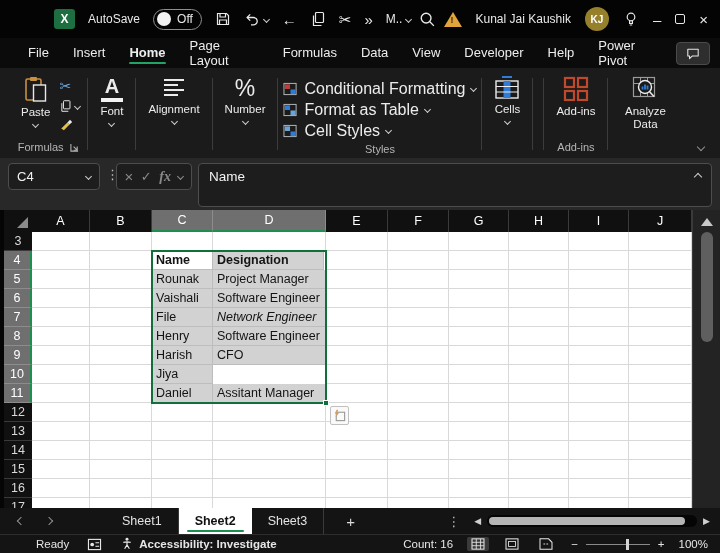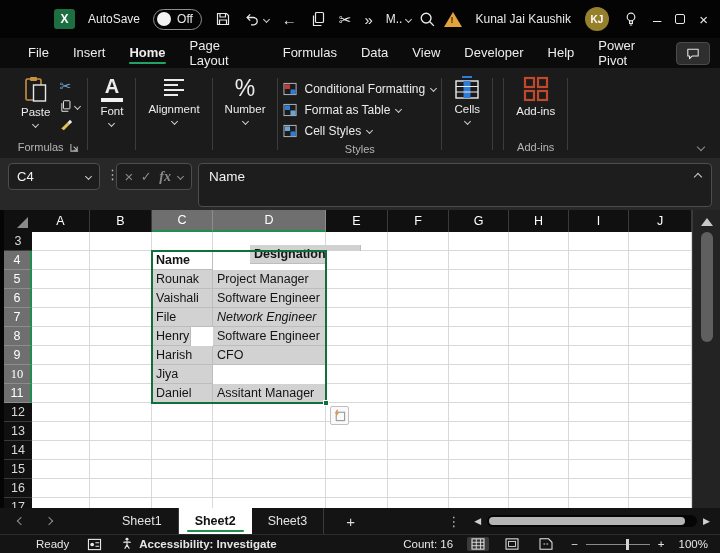--- a/index.html
+++ b/index.html
@@ -46,21 +46,21 @@
 
   
   .ribbon{position:absolute;top:68px;left:0;right:0;height:90px;background:#1b1b1b;display:flex;align-items:stretch;
           padding:4px 2px 0 14px;color:#ececec;}
   .rgroup{display:flex;flex-direction:column;align-items:center;}
   .rgroup .gbody{flex:1;display:flex;align-items:flex-start;}
   .glabel{font-size:11px;color:#b5b5b5;padding:2px 0 5px 0;display:flex;align-items:center;gap:6px;}
   .rsep{width:1px;background:#3c3c3c;margin:6px 5px 8px 5px;}
   .rbig{display:flex;flex-direction:column;align-items:center;gap:3px;padding:4px 7px 0 7px;font-size:11.5px;text-align:center;line-height:1.15;}
   .rsmall-col{display:flex;flex-direction:column;align-items:flex-start;gap:5px;padding:6px 2px 0 2px;}
-  .stylebtn{display:flex;align-items:center;gap:6px;font-size:12px;height:21px;white-space:nowrap;}
+  .stylebtn{display:flex;align-items:center;gap:6px;font-size:16px;height:21px;white-space:nowrap;}
   .ribbon-collapse{position:absolute;right:16px;bottom:8px;}
 
   
   .formula-panel{position:absolute;top:158px;left:0;right:0;height:52px;background:#282828;}
   .name-box{position:absolute;left:8px;top:5px;width:92px;height:27px;background:#1d1d1d;border:1px solid #4d4d4d;
             border-radius:4px;color:#f2f2f2;font-size:13px;display:flex;align-items:center;padding:0 8px;}
   .name-box .chev{margin-left:auto;}
   .dots{position:absolute;left:106px;top:9px;color:#bdbdbd;font-size:13px;letter-spacing:0;}
   .fx-box{position:absolute;left:116px;top:5px;width:76px;height:27px;background:#1d1d1d;border:1px solid #4d4d4d;
           border-radius:4px;display:flex;align-items:center;justify-content:space-evenly;color:#8a8a8a;font-size:13px;}
@@ -368,20 +368,36 @@
           </span>
           <span>Add-ins</span>
         </div>
       </div>
       <div class="glabel">
           <span>Add-ins</span>
         </div>
     </div>
     <div class="rsep"></div>
 
+    <div class="rgroup">
+      <div class="gbody">
+        <div class="rbig" style="width:64px;">
+          <span class="ico">
+            <svg width="27" height="26" viewBox="0 0 27 26">
+                <rect x="1.5" y="1.5" width="21" height="19" stroke="#9a9a9a" stroke-width="1.2" fill="none"></rect>
+                <path d="M1.5 7.5h21M8.5 1.5v19M15.5 1.5v19" stroke="#9a9a9a" stroke-width="1"></path>
+                <circle cx="13" cy="11" r="6.5" fill="#1b1b1b" stroke="#ececec" stroke-width="1.4"></circle>
+                <path d="M10.5 13.5v-3M13 13.5V8.5M15.5 13.5v-4" stroke="#2E7CD6" stroke-width="1.8"></path>
+                <path d="M17.8 16 22 20.5" stroke="#ececec" stroke-width="1.6"></path>
+              </svg>
+          </span>
+          <span>Analyze Data</span>
+        </div>
+      </div>
+    </div>
 
     <span class="chev dim ribbon-collapse"></span>
   </div>
 
   <div class="formula-panel">
     <div class="name-box">
       <span>C4</span>
       <span class="chev sm"></span>
     </div>
     <span class="dots">⋮</span>
@@ -417,21 +433,21 @@
       <div class="gcell" style="left: 322px; top: 22px; width: 62px; height: 19px;"></div>
       <div class="gcell" style="left: 384px; top: 22px; width: 61px; height: 19px;"></div>
       <div class="gcell" style="left: 445px; top: 22px; width: 60px; height: 19px;"></div>
       <div class="gcell" style="left: 505px; top: 22px; width: 60px; height: 19px;"></div>
       <div class="gcell" style="left: 565px; top: 22px; width: 60px; height: 19px;"></div>
       <div class="gcell" style="left: 625px; top: 22px; width: 63px; height: 19px;"></div>
       <div class="grhead sel" style="left: 0px; top: 41px; width: 28px; height: 19px;">4</div>
       <div class="gcell" style="left: 28px; top: 41px; width: 58px; height: 19px;"></div>
       <div class="gcell" style="left: 86px; top: 41px; width: 62px; height: 19px;"></div>
       <div class="gcell insel active b" style="left: 148px; top: 41px; width: 61px; height: 19px;">Name</div>
-      <div class="gcell insel b" style="left: 209px; top: 35px; width: 111px; height: 19px; margin-left: 37px;">Designation</div>
+      <div class="gcell insel b" style="left: 209px; top: 41px; width: 111px; height: 19px;">Designation</div>
       <div class="gcell" style="left: 322px; top: 41px; width: 62px; height: 19px;"></div>
       <div class="gcell" style="left: 384px; top: 41px; width: 61px; height: 19px;"></div>
       <div class="gcell" style="left: 445px; top: 41px; width: 60px; height: 19px;"></div>
       <div class="gcell" style="left: 505px; top: 41px; width: 60px; height: 19px;"></div>
       <div class="gcell" style="left: 565px; top: 41px; width: 60px; height: 19px;"></div>
       <div class="gcell" style="left: 625px; top: 41px; width: 63px; height: 19px;"></div>
       <div class="grhead sel" style="left: 0px; top: 60px; width: 28px; height: 19px;">5</div>
       <div class="gcell" style="left: 28px; top: 60px; width: 58px; height: 19px;"></div>
       <div class="gcell" style="left: 86px; top: 60px; width: 62px; height: 19px;"></div>
       <div class="gcell insel" style="left: 148px; top: 60px; width: 61px; height: 19px;">Rounak</div>
@@ -460,40 +476,40 @@
       <div class="gcell insel" style="left: 209px; top: 98px; width: 113px; height: 19px; font-style: italic;">Network Engineer</div>
       <div class="gcell" style="left: 322px; top: 98px; width: 62px; height: 19px;"></div>
       <div class="gcell" style="left: 384px; top: 98px; width: 61px; height: 19px;"></div>
       <div class="gcell" style="left: 445px; top: 98px; width: 60px; height: 19px;"></div>
       <div class="gcell" style="left: 505px; top: 98px; width: 60px; height: 19px;"></div>
       <div class="gcell" style="left: 565px; top: 98px; width: 60px; height: 19px;"></div>
       <div class="gcell" style="left: 625px; top: 98px; width: 63px; height: 19px;"></div>
       <div class="grhead sel" style="left: 0px; top: 117px; width: 28px; height: 19px;">8</div>
       <div class="gcell" style="left: 28px; top: 117px; width: 58px; height: 19px;"></div>
       <div class="gcell" style="left: 86px; top: 117px; width: 62px; height: 19px;"></div>
-      <div class="gcell insel" style="left: 148px; top: 117px; width: 39px; height: 19px;">Henry</div>
+      <div class="gcell insel" style="left: 148px; top: 117px; width: 61px; height: 19px;">Henry</div>
       <div class="gcell insel" style="left: 209px; top: 117px; width: 113px; height: 19px;">Software Engineer</div>
       <div class="gcell" style="left: 322px; top: 117px; width: 62px; height: 19px;"></div>
       <div class="gcell" style="left: 384px; top: 117px; width: 61px; height: 19px;"></div>
       <div class="gcell" style="left: 445px; top: 117px; width: 60px; height: 19px;"></div>
       <div class="gcell" style="left: 505px; top: 117px; width: 60px; height: 19px;"></div>
       <div class="gcell" style="left: 565px; top: 117px; width: 60px; height: 19px;"></div>
       <div class="gcell" style="left: 625px; top: 117px; width: 63px; height: 19px;"></div>
       <div class="grhead sel" style="left: 0px; top: 136px; width: 28px; height: 19px;">9</div>
       <div class="gcell" style="left: 28px; top: 136px; width: 58px; height: 19px;"></div>
       <div class="gcell" style="left: 86px; top: 136px; width: 62px; height: 19px;"></div>
       <div class="gcell insel" style="left: 148px; top: 136px; width: 61px; height: 19px;">Harish</div>
       <div class="gcell insel" style="left: 209px; top: 136px; width: 113px; height: 19px;">CFO</div>
       <div class="gcell" style="left: 322px; top: 136px; width: 62px; height: 19px;"></div>
       <div class="gcell" style="left: 384px; top: 136px; width: 61px; height: 19px;"></div>
       <div class="gcell" style="left: 445px; top: 136px; width: 60px; height: 19px;"></div>
       <div class="gcell" style="left: 505px; top: 136px; width: 60px; height: 19px;"></div>
       <div class="gcell" style="left: 565px; top: 136px; width: 60px; height: 19px;"></div>
       <div class="gcell" style="left: 625px; top: 136px; width: 63px; height: 19px;"></div>
-      <div class="grhead sel" style="left: 0px; top: 155px; width: 28px; height: 19px; font-family: Liberation Serif, serif;">10</div>
+      <div class="grhead sel" style="left: 0px; top: 155px; width: 28px; height: 19px;">10</div>
       <div class="gcell" style="left: 28px; top: 155px; width: 58px; height: 19px;"></div>
       <div class="gcell" style="left: 86px; top: 155px; width: 62px; height: 19px;"></div>
       <div class="gcell insel" style="left: 148px; top: 155px; width: 61px; height: 19px;">Jiya</div>
       <div class="gcell" style="left: 322px; top: 155px; width: 62px; height: 19px;"></div>
       <div class="gcell" style="left: 384px; top: 155px; width: 61px; height: 19px;"></div>
       <div class="gcell" style="left: 445px; top: 155px; width: 60px; height: 19px;"></div>
       <div class="gcell" style="left: 505px; top: 155px; width: 60px; height: 19px;"></div>
       <div class="gcell" style="left: 565px; top: 155px; width: 60px; height: 19px;"></div>
       <div class="gcell" style="left: 625px; top: 155px; width: 63px; height: 19px;"></div>
       <div class="grhead sel" style="left: 0px; top: 174px; width: 28px; height: 19px;">11</div>

